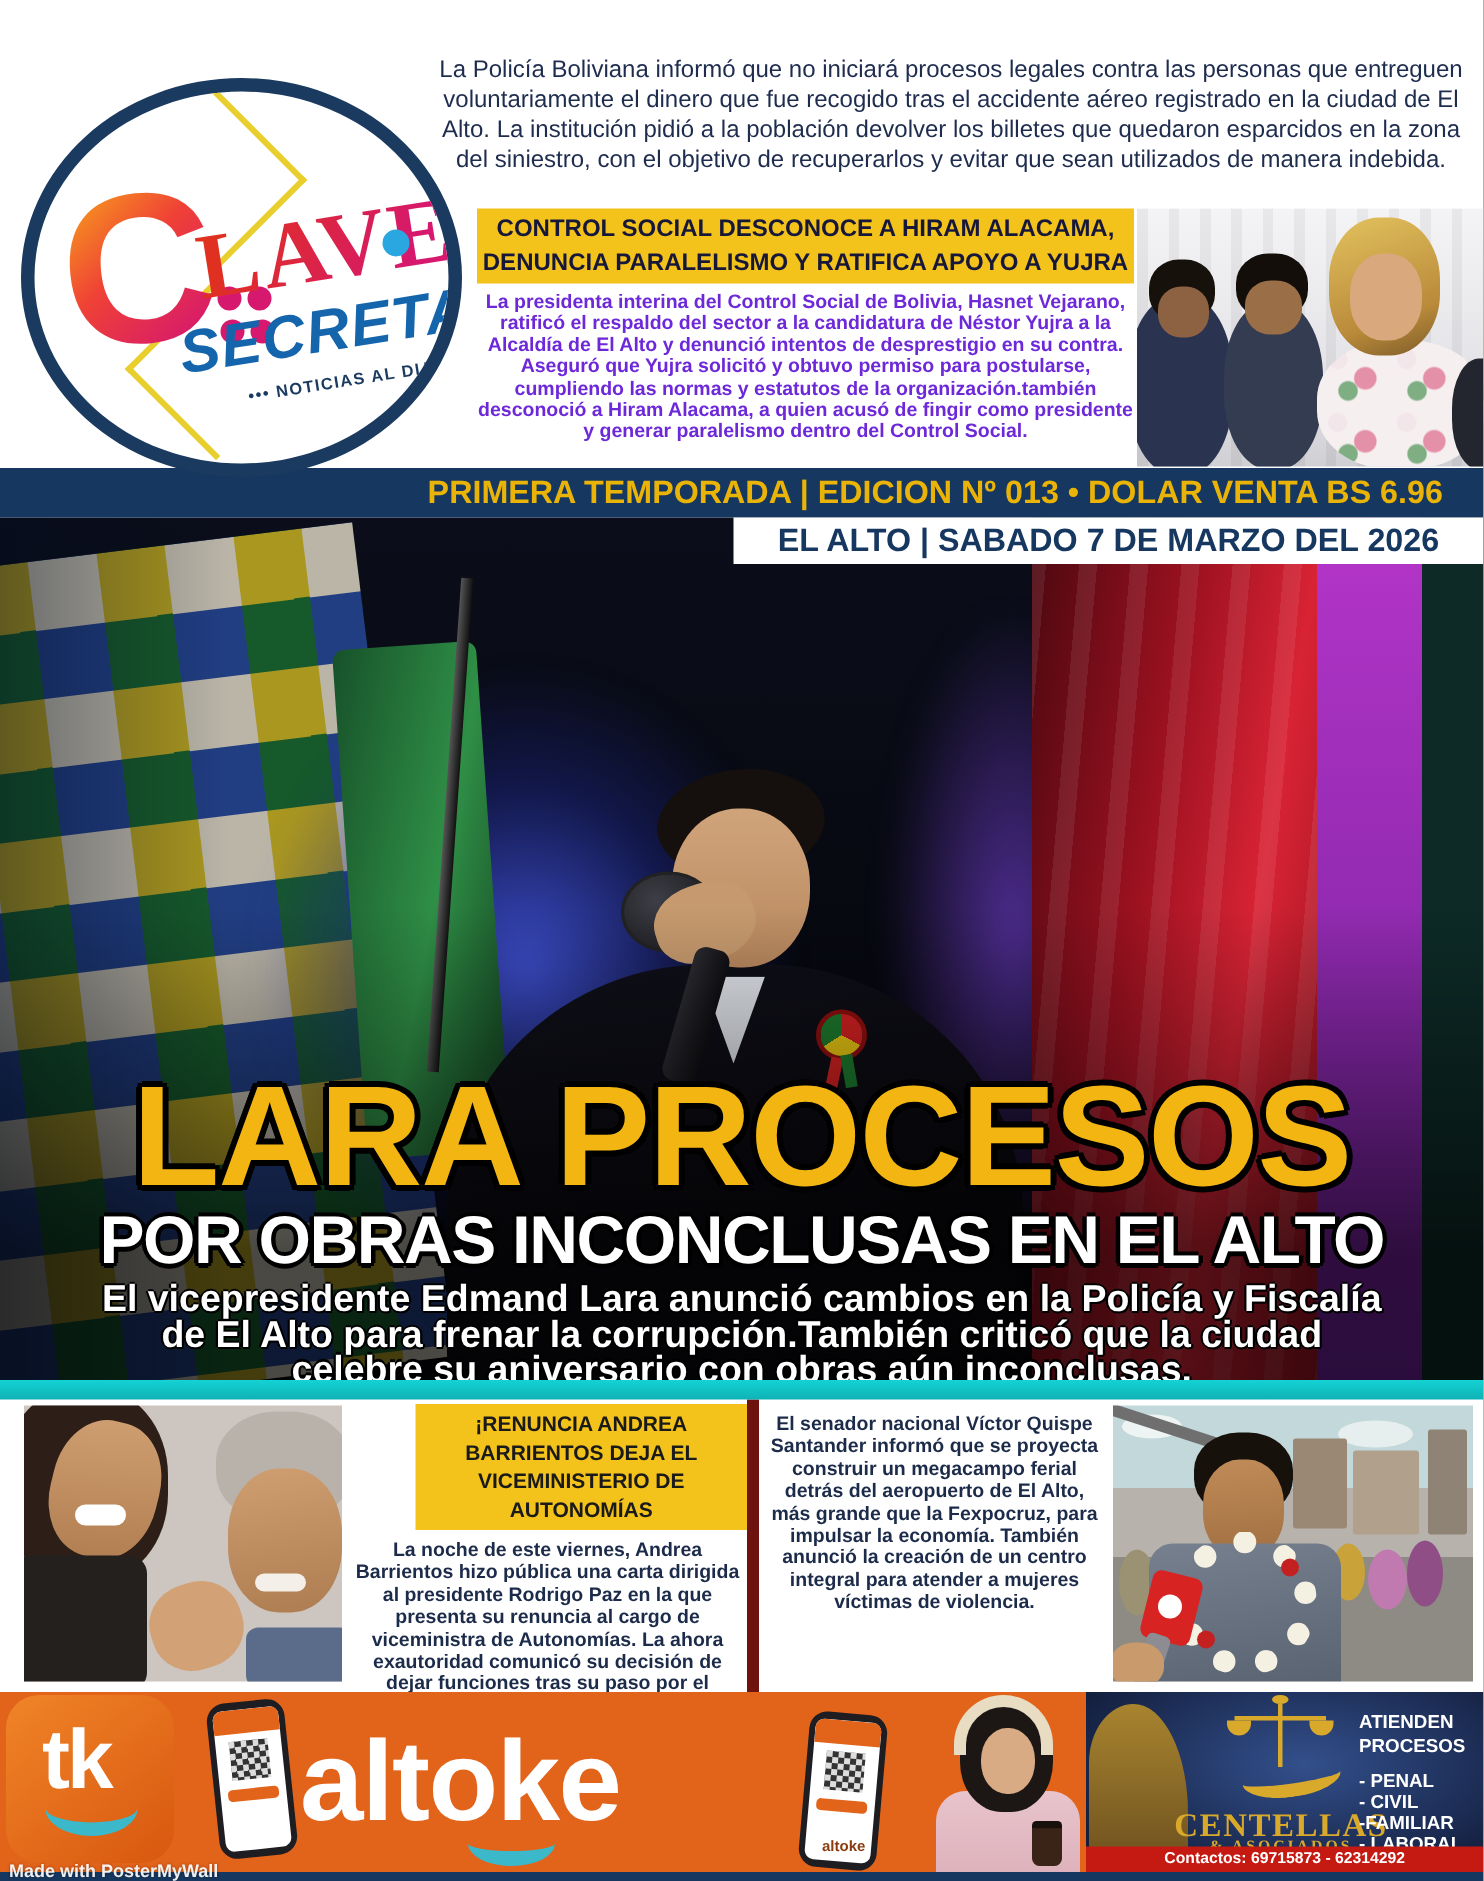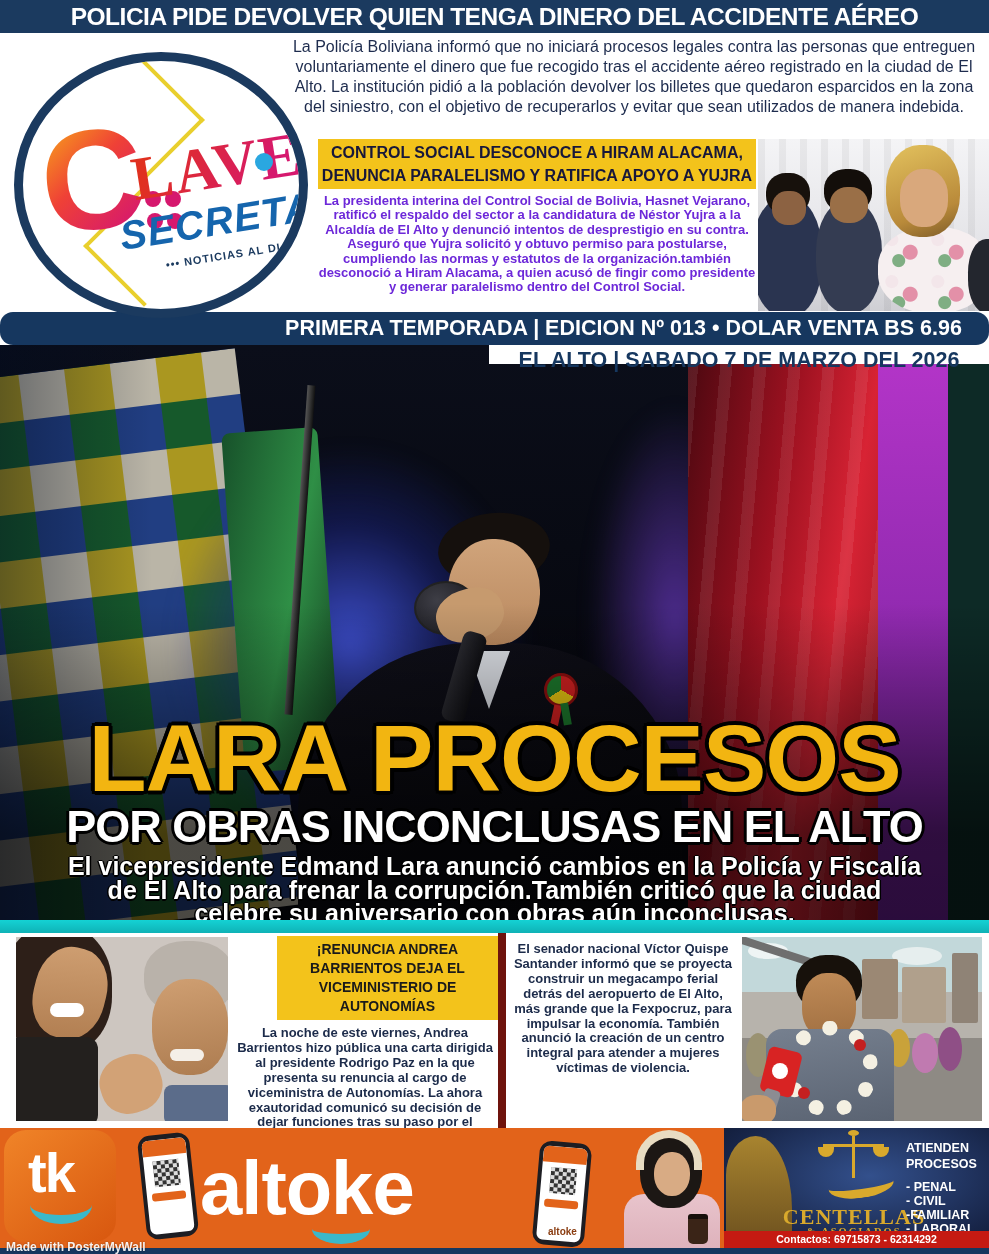--- a/index.html
+++ b/index.html
@@ -44,24 +44,24 @@
     text-align:center;font-weight:600;}
 
   
   #photoTR{left:758px;top:139px;width:231px;height:172px;overflow:hidden;
     background:linear-gradient(180deg,#f4f4f6,#e2e2e6 70%,#cfcfd4);}
   #photoTR .curt{position:absolute;inset:0;
     background:repeating-linear-gradient(90deg,rgba(0,0,0,.05) 0 7px,transparent 7px 21px);}
   .fig{position:absolute;border-radius:45%;}
 
   
-  #edbar{left:0;top:312px;width:989px;height:33px;background:#16375f;color:#ffffff;
+  #edbar{left:0;top:312px;width:989px;height:33px;background:#16375f;color:#eab308;
     font-weight:700;font-size:21.5px;line-height:33px;text-align:center;padding-left:258px;
-    white-space:nowrap;z-index:10;border-radius:13px;}
-  #datebar{left:489px;top:345px;width:500px;height:19px;background:#fff;color:#16375f;
+    white-space:nowrap;z-index:10;}
+  #datebar{left:489px;top:345px;width:500px;height:31px;background:#fff;color:#16375f;
     font-weight:800;font-size:21.5px;line-height:31px;text-align:center;z-index:25;white-space:nowrap;}
 
   
   #mainphoto{left:0;top:345px;width:989px;height:575px;overflow:hidden;
     background:linear-gradient(180deg,#0b0e1a,#05060c 70%);z-index:5;}
   #checker{position:absolute;left:-40px;top:20px;width:310px;height:560px;transform:rotate(-7deg);
     background:repeating-conic-gradient(#d3bd2f 0 25%,#1f6e38 0 50%,#2b4d9e 0 75%,#e8e2d2 0 100%);
     background-size:92px 92px;filter:brightness(.8) saturate(1.05);}
   #checkshade{position:absolute;left:-40px;top:0;width:320px;height:575px;
     background:linear-gradient(90deg,rgba(0,10,30,.55),transparent 60%);}
@@ -180,21 +180,20 @@
     z-index:45;text-shadow:0 0 2px rgba(0,0,0,.4);}
 
   
   .dot{position:absolute;border-radius:50%;}
 </style>
 </head>
 <body>
 
 <div id="page">
 
-  <div id="topbar" class="abs">POLICIA PIDE DEVOLVER QUIEN TENGA DINERO DEL ACCIDENTE AÉREO</div>
 
   <div id="intro" class="abs">La Policía Boliviana informó que no iniciará procesos legales contra las personas que entreguen voluntariamente el dinero que fue recogido tras el accidente aéreo registrado en la ciudad de El Alto. La institución pidió a la población devolver los billetes que quedaron esparcidos en la zona del siniestro, con el objetivo de recuperarlos y evitar que sean utilizados de manera indebida.</div>
 
   <div id="logo" class="abs">
     <div class="bracket" id="bk1"></div>
     <div class="bracket" id="bk2"></div>
     <div id="logoC">C</div>
     <div class="cdot" style="left:122px;top:130px;"></div>
     <div class="cdot" style="left:142px;top:130px;"></div>
     <div class="cdot" style="left:124px;top:152px;"></div>

